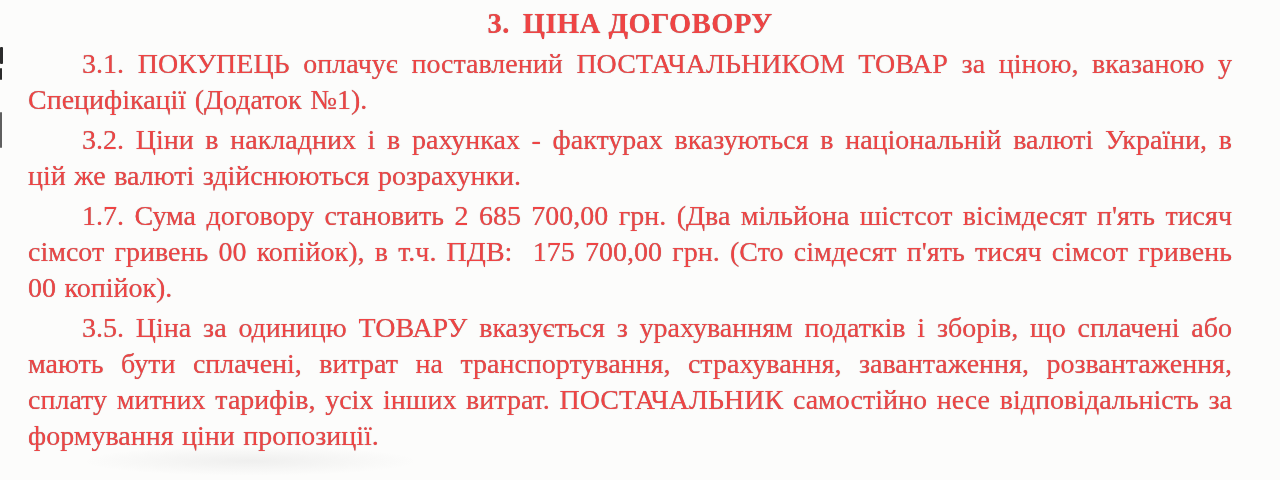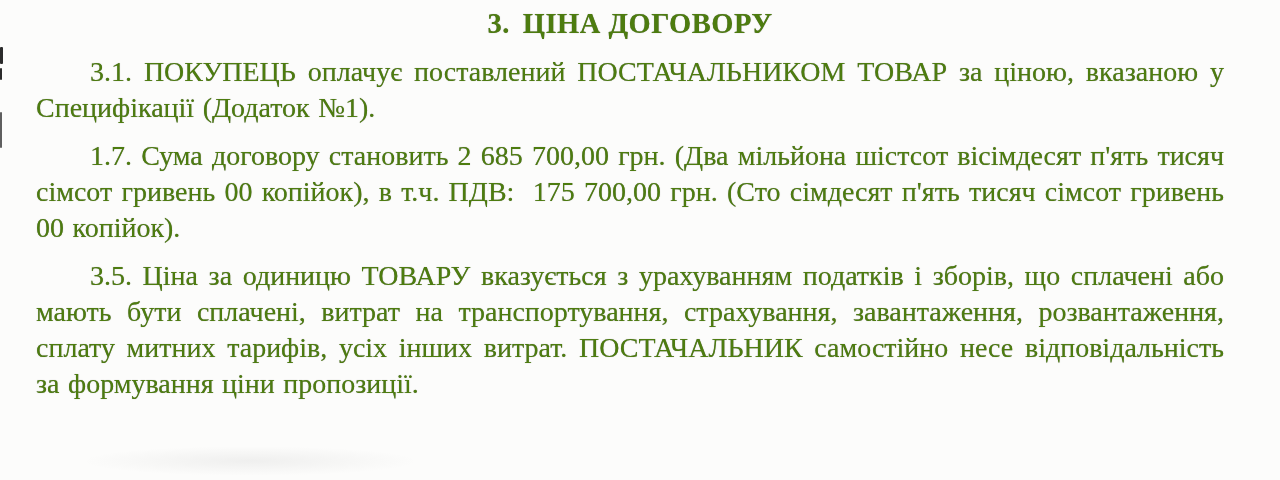--- a/index.html
+++ b/index.html
@@ -12,38 +12,38 @@
     background: #fcfcfb;
     overflow: hidden;
     font-family: "Liberation Serif", "DejaVu Serif", serif;
   }
   .page {
     position: relative;
     box-sizing: border-box;
     width: 1280px;
     height: 480px;
     padding: 5px 44px 0 24px;
-    color: #4d7c0f;
+    color: #ef4444;
     font-size: 28px;
     line-height: 36px;
     text-shadow: 0 0 0.7px rgba(30, 30, 30, 0.55);
   }
   h1.heading {
     margin: 0;
     font-size: 28.5px;
     line-height: 37px;
     text-align: center;
     font-weight: 700;
     letter-spacing: 0.5px;
   }
   .heading .num {
     margin-right: 13px;
   }
   p.clause {
-    margin: 12px;
+    margin: 4px;
     text-align: justify;
     text-indent: 54px;
     word-spacing: 1.5px;
   }
   .bold {
     font-weight: 400;
   }
   .artifact {
     position: absolute;
     background: #2b2b2b;
@@ -63,20 +63,21 @@
 </style>
 </head>
 <body>
 
 <div class="page">
 
   <h1 class="heading"><span class="num">3.</span><span>ЦІНА ДОГОВОРУ</span></h1>
 
   <p class="clause">3.1. ПОКУПЕЦЬ оплачує поставлений ПОСТАЧАЛЬНИКОМ ТОВАР за ціною, вказаною у Специфікації (Додаток №1).</p>
 
+  <p class="clause">3.2. Ціни в накладних і в рахунках - фактурах вказуються в національній валюті України, в цій же валюті здійснюються розрахунки.</p>
 
 
   <p class="clause">
     <span>1.7. Сума договору становить</span>
     <span class="bold">2 685 700,00 грн. (Два мільйона шістсот вісімдесят п'ять тисяч сімсот гривень 00 копійок), в т.ч. ПДВ:&nbsp; 175 700,00 грн. (Сто сімдесят п'ять тисяч сімсот гривень 00 копійок).</span>
   </p>
 
   <p class="clause">3.5. Ціна за одиницю ТОВАРУ вказується з урахуванням податків і зборів, що сплачені або мають бути сплачені, витрат на транспортування, страхування, завантаження, розвантаження, сплату митних тарифів, усіх інших витрат. ПОСТАЧАЛЬНИК самостійно несе відповідальність за формування ціни пропозиції.</p>
 
   <div class="artifact a1"></div>

